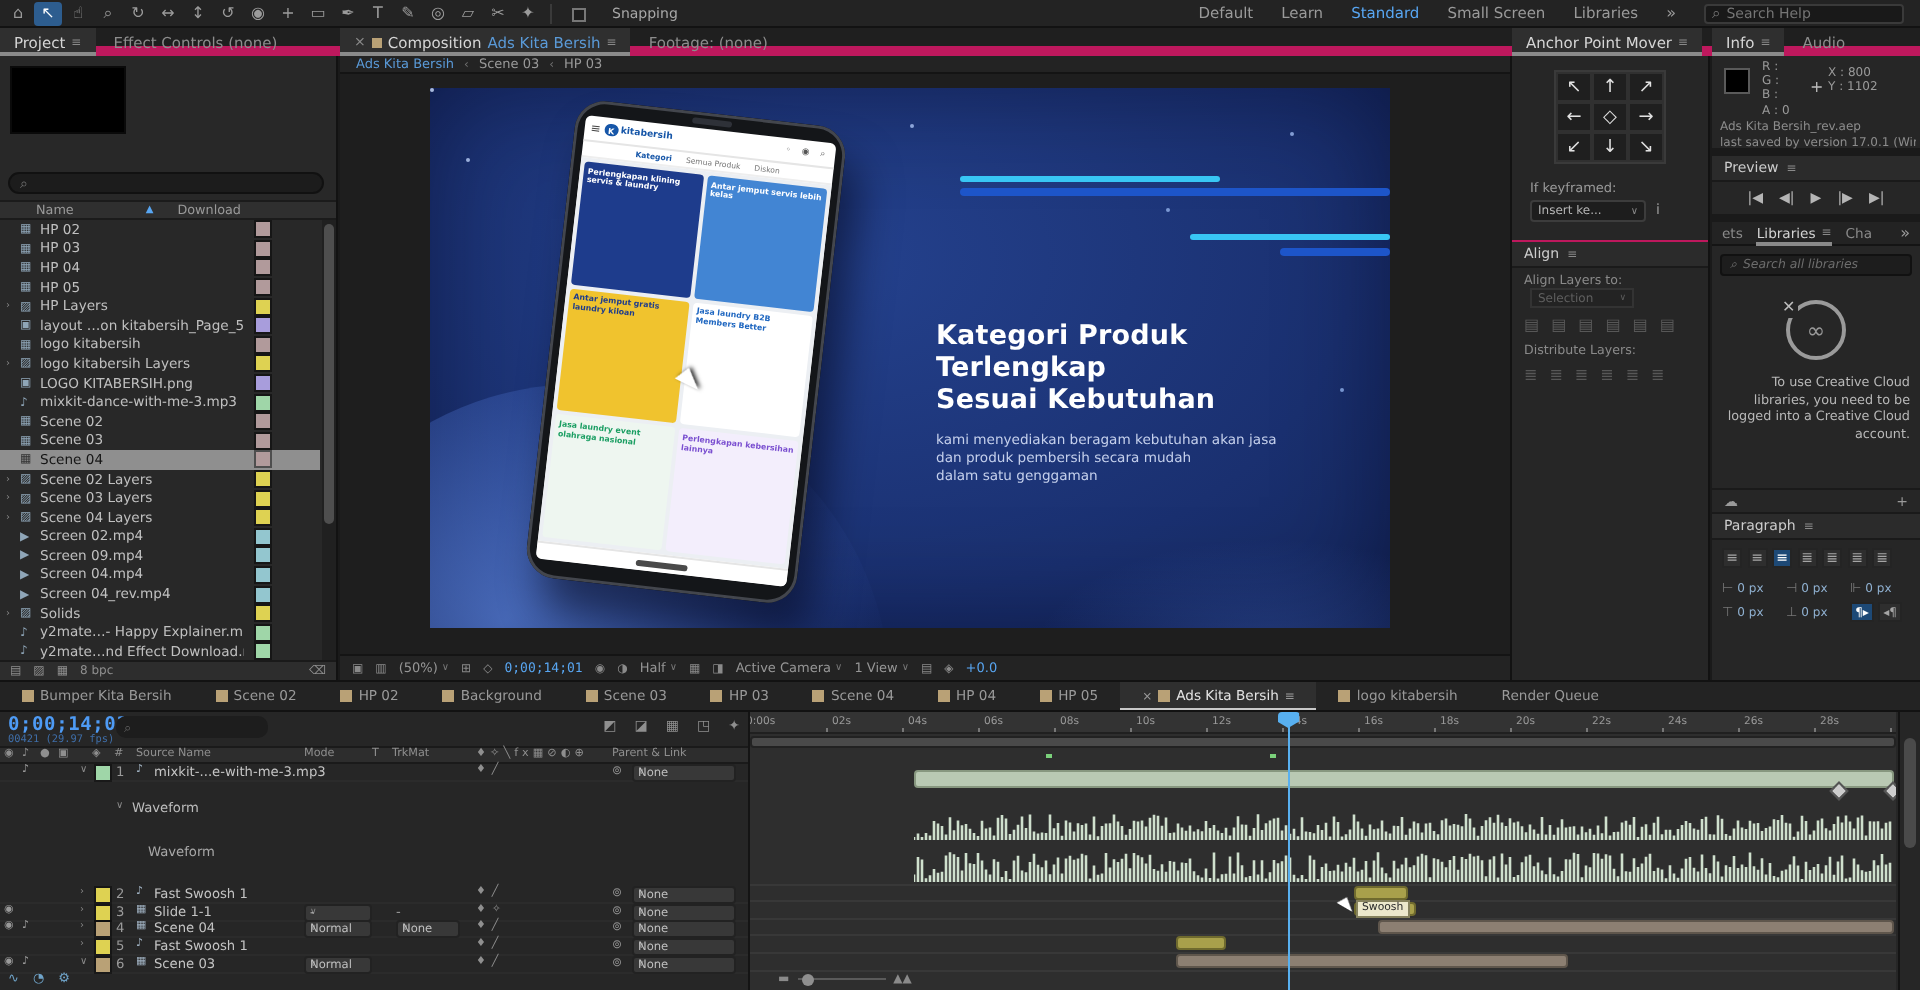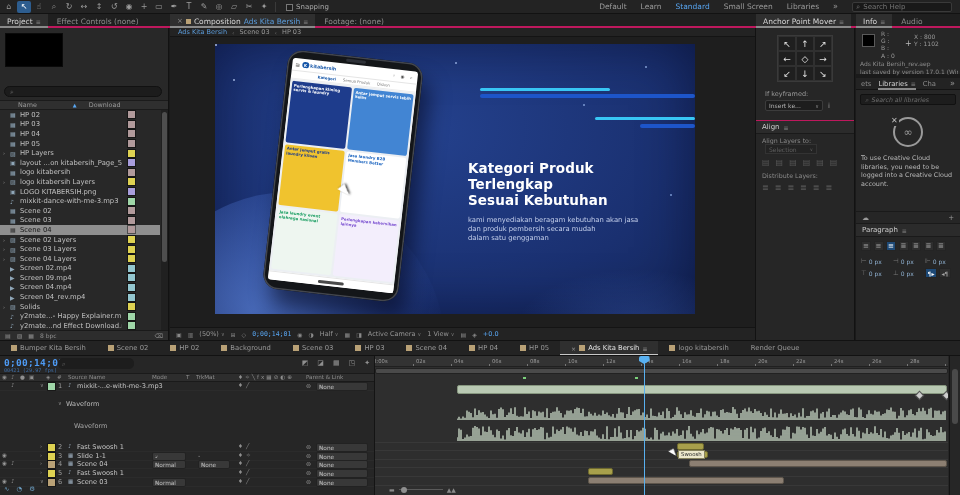--- a/index.html
+++ b/index.html
@@ -6,29 +6,29 @@
   html,body{width:960px;height:495px;overflow:hidden}
   body{background:#1a1a1a;font-family:"DejaVu Sans","Liberation Sans",sans-serif;font-size:9px;color:#adadad;position:relative}
   .mono{font-family:"DejaVu Sans Mono","Liberation Mono",monospace}
   i{font-style:normal}
   
   .menubar{position:absolute;left:0;top:0;width:960px;height:14px;background:#232323;border-bottom:1px solid #121212;display:flex;align-items:center;padding-left:2px;z-index:10}
   .tools{display:flex;align-items:center;gap:1px}
   .tool{width:14px;height:12px;display:flex;align-items:center;justify-content:center;font-size:8px;color:#9b9b9b;border-radius:2px}
   .tool[data-active="true"]{background:#2d5d8f;color:#fff}
   .vsep{width:1px;height:10px;background:#3a3a3a;margin:0 4px}
-  .snap{display:flex;align-items:flex-end;gap:3px;font-size:7px;color:#a8a8a8;margin-left:6px}
+  .snap{display:flex;align-items:flex-end;gap:13px;font-size:7px;color:#a8a8a8;margin-left:6px}
   .cbx{width:7px;height:7px;border:1px solid #777;background:#1d1d1d;display:inline-block}
   .ws{margin-left:auto;display:flex;align-items:center;gap:14px;font-size:7.5px;color:#9a9a9a;padding-right:8px}
   .ws .wsi[data-active="true"]{color:#58a6f2}
   .more{color:#9a9a9a;font-size:8px}
   .searchbox{width:100px;height:10px;background:#191919;border:1px solid #3a3a3a;border-radius:2px;display:flex;align-items:center;gap:3px;padding:0 3px;color:#777}
   .searchbox input{background:transparent;border:none;outline:none;color:#888;font-size:7px;width:80px;font-family:inherit}
   
-  .tabstrip{position:absolute;left:0;top:14px;width:960px;height:14px;background:#1f1f1f;border-bottom:2px solid #be185d;z-index:9}
+  .tabstrip{position:absolute;left:0;top:14px;width:960px;height:14px;background:#1f1f1f;border-bottom:5px solid #be185d;z-index:9}
   .tgroup{position:absolute;top:0;height:14px;display:flex;align-items:center;gap:2px;font-size:7.5px;color:#8d8d8d}
   .ptab{height:14px;display:flex;align-items:center;gap:3px;padding:0 7px}
   .ptab[data-active="true"]{background:#2f2f2f;color:#d6d6d6;box-shadow:inset 0 -2px 0 #8a8a8a}
   .bluename{color:#5a9ad8}
   .menu-ico{color:#8a8a8a;font-size:6px}
   .tclose{color:#8a8a8a;font-size:7px}
   .minichip{width:5px;height:5px;background:#b9a176;display:inline-block}
   
   .project-panel{position:absolute;left:0;top:28px;width:169px;height:312px;background:#282828;border-right:1px solid #121212}
   .thumb{position:absolute;left:5px;top:5px;width:58px;height:34px;background:#000;border:1px solid #0a0a0a}
@@ -109,21 +109,21 @@
   .xy .plus{position:absolute;left:-9px;top:7px;font-size:8px;color:#bbb}
   .finfo{position:absolute;left:4px;top:32px;font-size:6px;line-height:7.8px;color:#8c8c8c;white-space:nowrap;overflow:hidden;right:2px}
   .preview-panel{height:33px;border-bottom:4px solid #1a1a1a}
   .transport{display:flex;justify-content:center;gap:8px;margin-top:4px;color:#b5b5b5;font-size:7px}
   .lib-panel{position:relative;height:146px;border-bottom:1px solid #1a1a1a}
   .lib-tabs{height:12px;display:flex;align-items:center;gap:7px;padding:0 5px;font-size:6.8px;color:#8a8a8a;background:#232323;border-bottom:1px solid #141414}
   .lib-tabs .on{color:#d4d4d4;box-shadow:inset 0 -2px 0 #8a8a8a;height:12px;display:flex;align-items:center;gap:3px}
   .lib-search{margin:4px 4px 0;height:11px;background:#1d1d1d;border:1px solid #111;border-radius:2px;display:flex;align-items:center;gap:3px;padding:0 4px;font-size:6.2px;color:#6d6d6d;font-style:italic}
   .cc-icon{margin:12px auto 7px;width:30px;height:30px;border:2px solid #9a9a9a;border-radius:50%;position:relative;display:flex;align-items:center;justify-content:center;color:#9a9a9a;font-size:11px}
   .cc-icon::before{content:"✕";position:absolute;left:-5px;top:-4px;font-size:8px;background:#262626;padding:1px;color:#bdbdbd}
-  .lib-msg{padding:0 5px;text-align:left;font-size:6.4px;line-height:8.6px;color:#b8b8b8}
+  .lib-msg{padding:0 5px;text-align:right;font-size:6.4px;line-height:8.6px;color:#b8b8b8}
   .lib-foot{position:absolute;left:0;right:0;bottom:0;height:12px;border-top:1px solid #1a1a1a;display:flex;align-items:center;justify-content:space-between;padding:0 6px;color:#9a9a9a;font-size:7px}
   .para-panel{position:relative}
   .para-aligns{display:flex;gap:2.5px;padding:4px 5px 2px}
   .pbtn{width:10px;height:10px;display:flex;align-items:center;justify-content:center;font-size:7px;color:#a5a5a5;background:#2e2e2e;border:1px solid #242424}
   .pbtn[data-active="true"]{background:#1d4976;color:#fff}
   .pfields{display:grid;grid-template-columns:1fr 1fr 1fr;gap:3px 2px;padding:4px 5px;font-size:6px;color:#8fb0d0}
   .pfield{display:flex;align-items:center;gap:2px}
   .pfield .pic{color:#777;font-size:6.5px}
   .rtl{display:flex;gap:2px}
   .rtl .pbtn{width:12px;font-size:6px}
@@ -641,20 +641,33 @@
       <div class="xy">
         <span class="plus">+</span>
         <div>X : 800</div>
           <div>Y : 1102</div>
       </div>
       <div class="finfo">
         <div>Ads Kita Bersih_rev.aep</div>
         <div>last saved by version 17.0.1 (Windows 6</div>
       </div>
     </div>
+    <div class="preview-panel">
+      <div class="paneltitle">
+          <span>Preview</span>
+          <span class="menu-ico">≡</span>
+        </div>
+      <div class="transport">
+        <span>|◀</span>
+        <span>◀|</span>
+        <span>▶</span>
+        <span>|▶</span>
+        <span>▶|</span>
+      </div>
+    </div>
     <div class="lib-panel">
       <div class="lib-tabs">
         <span>ets</span>
         <span class="on">
           <span>Libraries</span>
             <span class="menu-ico">≡</span>
         </span>
         <span>Cha</span>
         <span class="more" style="margin-left:auto">»</span>
       </div>

